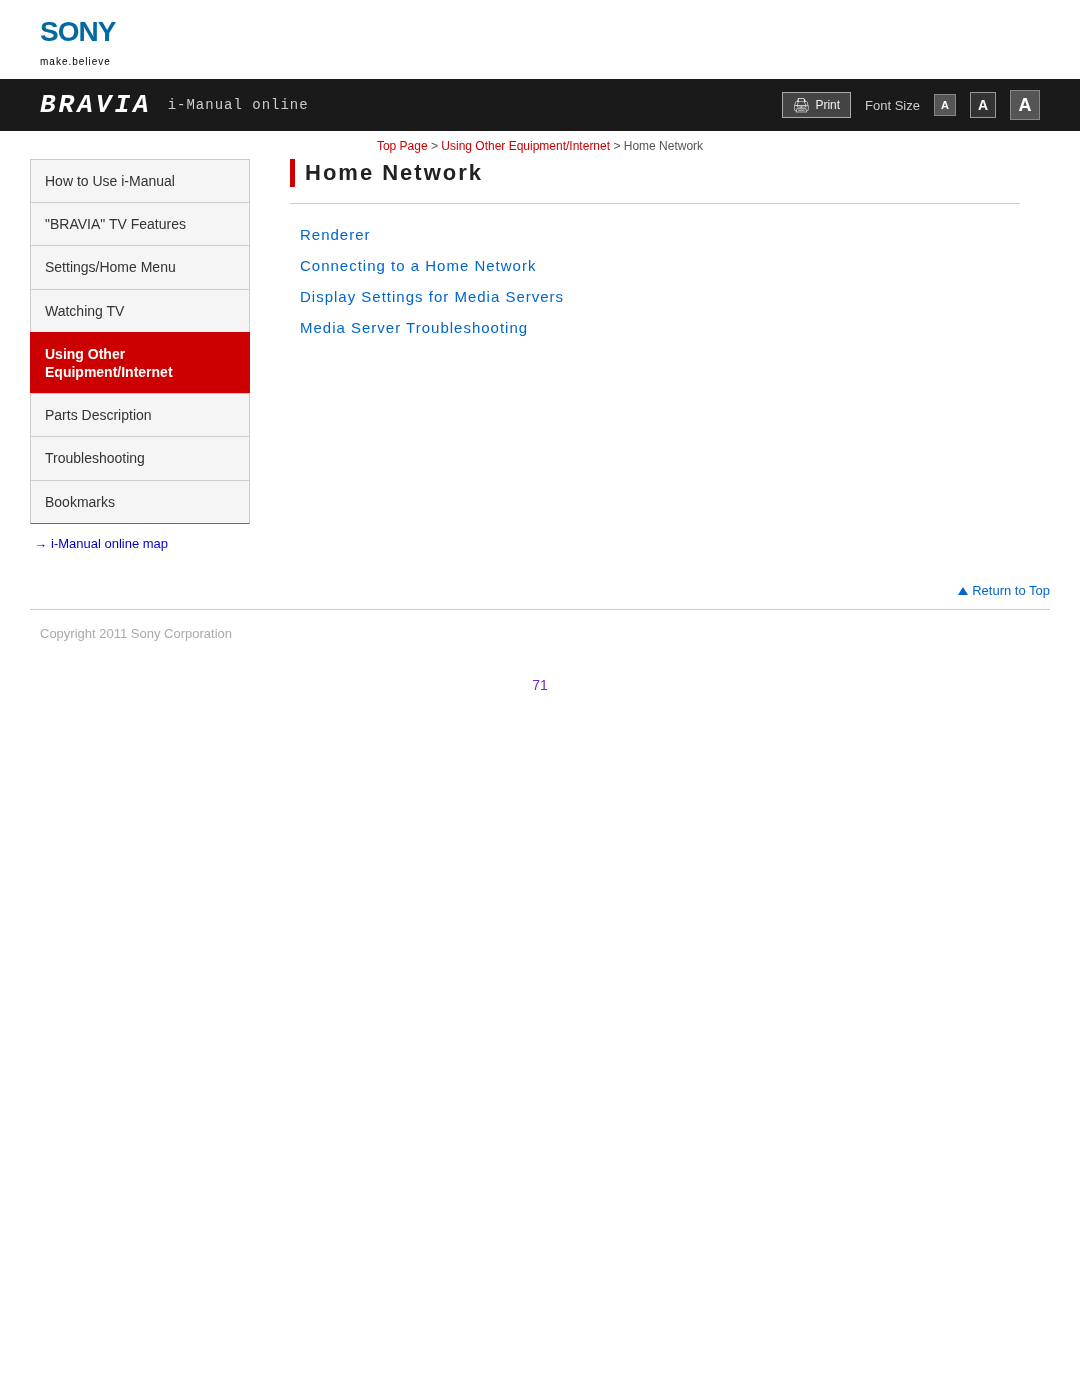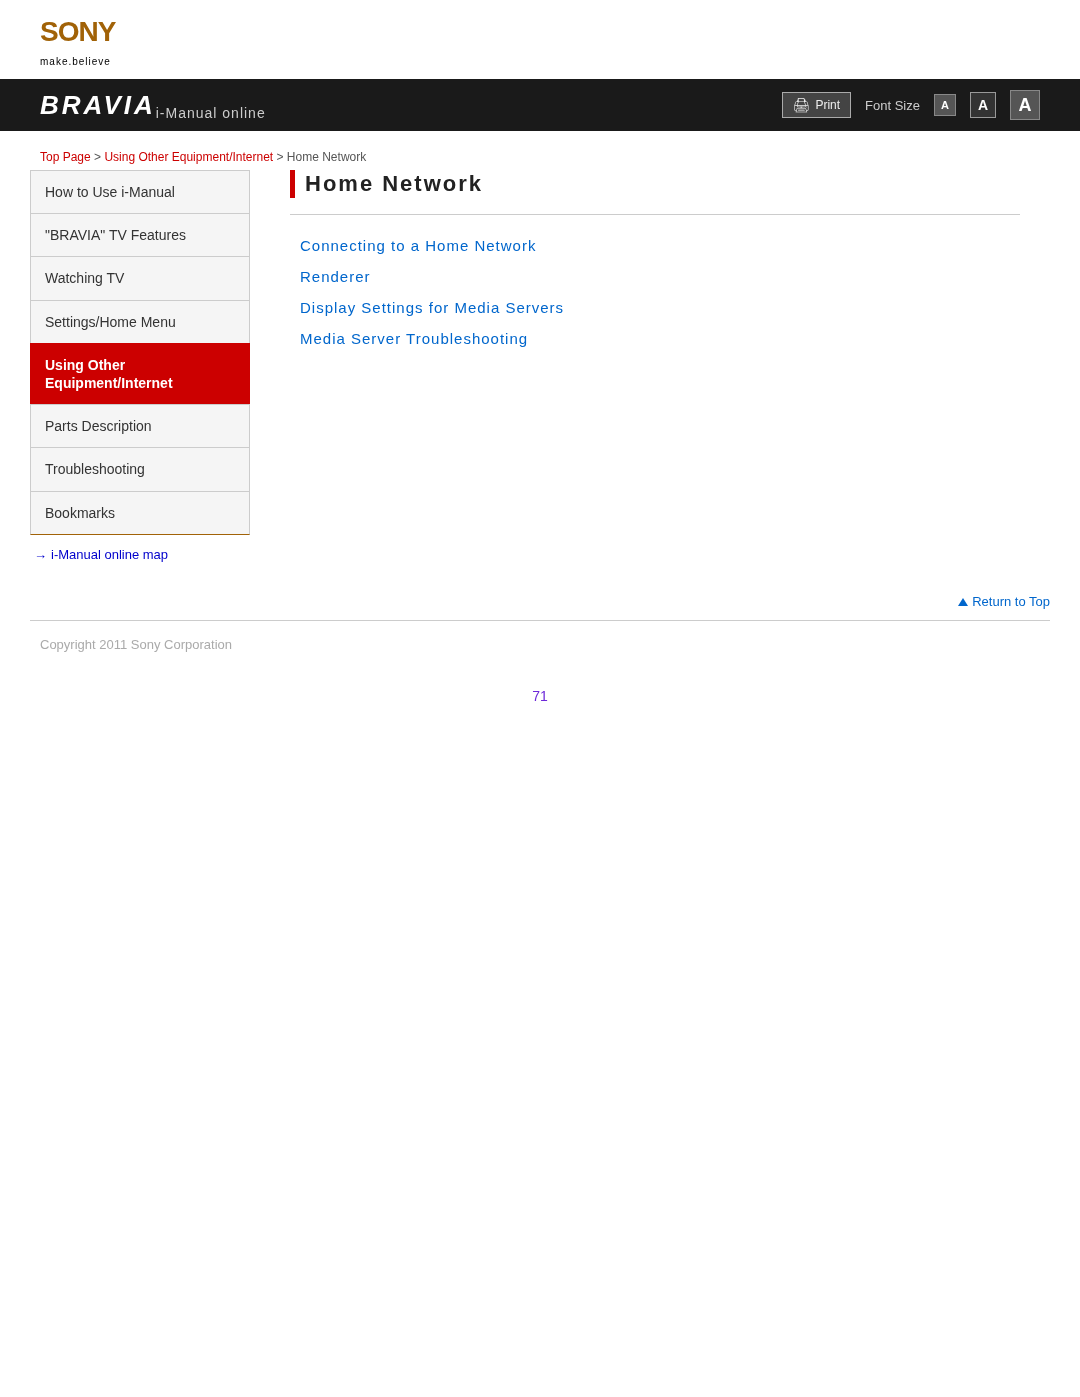--- a/index.html
+++ b/index.html
@@ -15,21 +15,21 @@
     
     .logo-area {
       padding: 18px 40px 10px 40px;
     }
     .sony-logo {
       display: inline-block;
     }
     .sony-logo .sony-text {
       font-size: 28px;
       font-weight: 900;
-      color: #a16207;
+      color: #0369a1;
       letter-spacing: -1px;
       line-height: 1;
     }
     .sony-logo .tagline {
       font-size: 10px;
       color: #000;
       letter-spacing: 1px;
       display: block;
       margin-top: 10px;
     }
@@ -38,22 +38,23 @@
     .top-bar {
       background: #1a1a1a;
       height: 52px;
       display: flex;
       align-items: center;
       padding: 0 40px;
       justify-content: space-between;
     }
     .bravia-title {
       display: flex;
-      align-items: flex-end;
-      gap: 0;
+      align-items: center;
+      gap: 16px;
+      font-family: Liberation Mono, monospace;
     }
     .bravia-name {
       font-size: 26px;
       font-weight: 900;
       color: #ffffff;
       letter-spacing: 3px;
       font-style: italic;
     }
     .manual-text {
       color: #cccccc;
@@ -89,24 +90,23 @@
       color: #fff;
       cursor: pointer;
       font-weight: bold;
     }
     .font-btn.sm { width: 22px; height: 22px; font-size: 11px; }
     .font-btn.md { width: 26px; height: 26px; font-size: 14px; background: #333; border-color: #999; }
     .font-btn.lg { width: 30px; height: 30px; font-size: 18px; }
 
     
     .breadcrumb-bar {
-      text-align: left;
+      text-align: center;
       padding: 8px 40px 4px 40px;
       font-size: 12px;
-      margin-top: 11px;
     }
     .breadcrumb-bar a {
       color: #c00;
       text-decoration: none;
     }
     .breadcrumb-bar span {
       color: #555;
     }
 
     
@@ -296,22 +296,22 @@
   <a href="#">Using Other Equipment/Internet</a>
   <span> &gt; </span>
   <span>Home Network</span>
 </div>
 
 <div class="main-layout">
 
   <div class="sidebar">
     <div class="sidebar-item">How to Use i-Manual</div>
     <div class="sidebar-item">"BRAVIA" TV Features</div>
+    <div class="sidebar-item">Settings/Home Menu</div>
     <div class="sidebar-item">Watching TV</div>
-    <div class="sidebar-item">Settings/Home Menu</div>
     <div class="sidebar-item active">Using Other Equipment/Internet</div>
     <div class="sidebar-item">Parts Description</div>
     <div class="sidebar-item">Troubleshooting</div>
     <div class="sidebar-item" style="border-bottom: 1px solid #a16207;">Bookmarks</div>
 
 
     <div class="sidebar-map-link">
       <a href="#">
         <span class="arrow-right">→</span>
         <span>i-Manual online map</span>
@@ -320,22 +320,22 @@
   </div>
 
   <div class="content-area">
     <div class="page-title-row">
       <div class="title-bar-accent"></div>
       <h1 class="page-title">Home Network</h1>
     </div>
     <hr class="title-divider">
 
     <div class="content-links">
+      <a class="content-link" href="#">Renderer</a>
       <a class="content-link" href="#">Connecting to a Home Network</a>
-      <a class="content-link" href="#">Renderer</a>
       <a class="content-link" href="#">Display Settings for Media Servers</a>
       <a class="content-link" href="#">Media Server Troubleshooting</a>
     </div>
   </div>
 
 </div>
 
 <div class="return-top-bar">
   <a href="#">
     <span class="triangle-up"></span>

